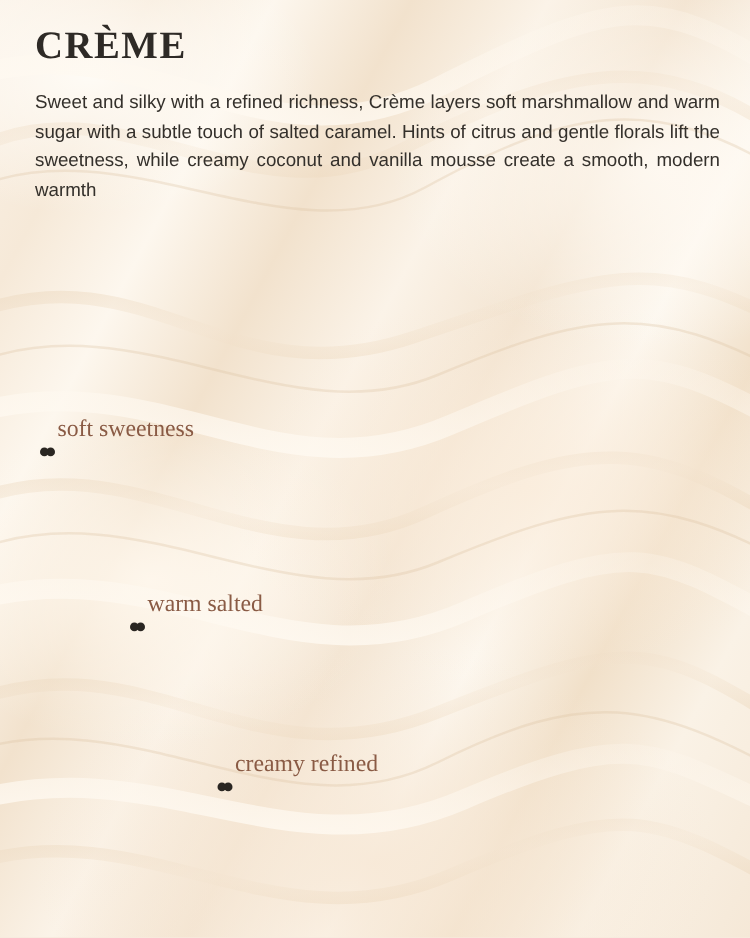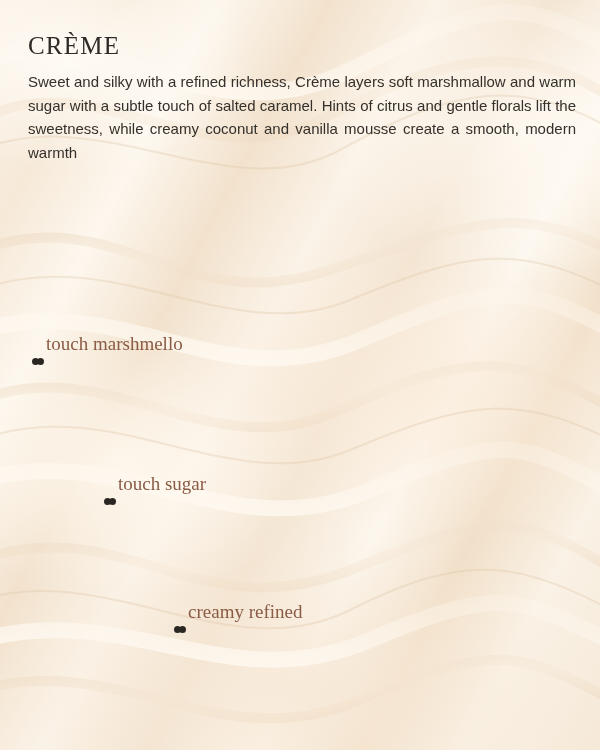--- a/index.html
+++ b/index.html
@@ -46,26 +46,26 @@
   }
 
   .content {
     position: absolute;
     inset: 0;
   }
 
   .title {
     position: absolute;
     left: 28px;
-    top: 32px;
-    font-size: 25px;
+    top: 18px;
+    font-size: 31px;
     letter-spacing: 1.2px;
     color: #2e2a26;
     font-family: "Liberation Serif", serif;
-    font-weight: 400;
+    font-weight: 700;
   }
 
   .description {
     position: absolute;
     left: 28px;
     top: 70px;
     width: 548px;
     font-size: 15px;
     line-height: 1.58;
     color: #34302b;
@@ -166,30 +166,30 @@
       <path d="M-20 600 C 110 560, 230 670, 350 610 S 520 560, 630 620"></path>
     </g>
   </svg>
 
   <div class="content">
     <div class="title">CRÈME</div>
 
     <div class="description">Sweet and silky with a refined richness, Crème layers soft marshmallow and warm sugar with a subtle touch of salted caramel. Hints of citrus and gentle florals lift the sweetness, while creamy coconut and vanilla mousse create a smooth, modern warmth</div>
 
     <div class="note note-1">
-      <span class="note-label">touch marshmello</span>
+      <span class="note-label">soft sweetness</span>
       <span class="note-line">
         <span class="bar"></span>
         <span class="dot start"></span>
         <span class="dot end"></span>
       </span>
     </div>
 
     <div class="note note-2">
-      <span class="note-label">touch sugar</span>
+      <span class="note-label">warm salted</span>
       <span class="note-line">
         <span class="bar"></span>
         <span class="dot start"></span>
         <span class="dot end"></span>
       </span>
     </div>
 
     <div class="note note-3">
       <span class="note-label">creamy refined</span>
       <span class="note-line">

